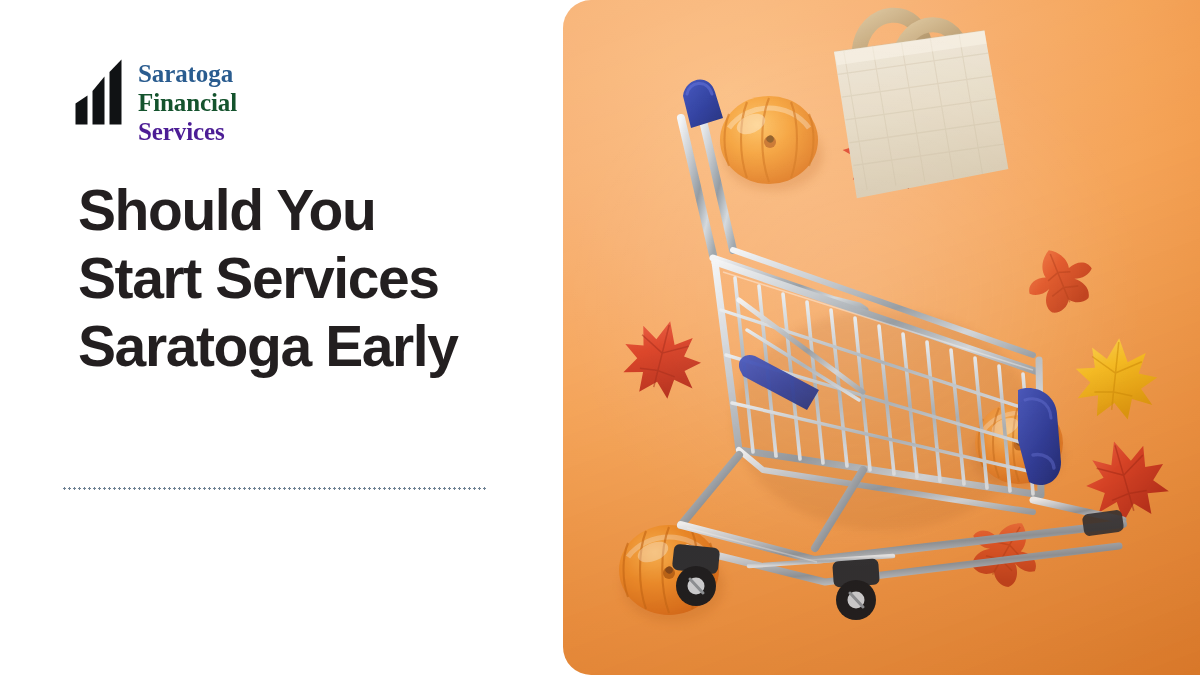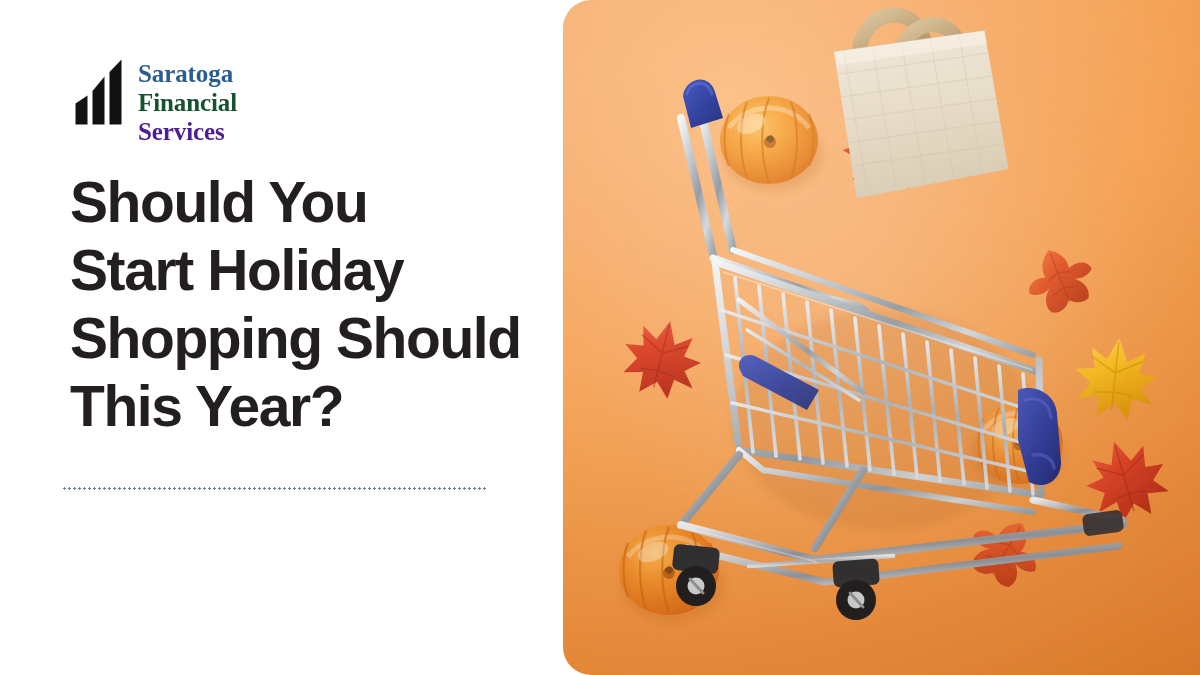--- a/index.html
+++ b/index.html
@@ -27,21 +27,21 @@
   }
 
   .headline{
     position:absolute;left:70px;top:168px;width:500px;
     font-family:"Liberation Sans", sans-serif;
     font-weight:700;
     font-size:57px;
     line-height:68px;
     letter-spacing:-1.4px;
     color:#231f20;
-    margin:0;
+    margin:8px;
   }
   .headline .ln{display:block;}
 
   .divider{
     position:absolute;left:62px;top:487px;width:424px;height:3px;
     background-image:radial-gradient(circle, #6f8294 1.1px, rgba(0,0,0,0) 1.3px);
     background-size:5px 3px;background-repeat:repeat-x;background-position:0 50%;
   }
 
   
@@ -76,23 +76,22 @@
       </svg>
       <span class="logo-words">
         <span style="color:#2a5c8f">Saratoga</span>
         <span style="color:#14532d">Financial</span>
         <span style="color:#4c1d95">Services</span>
       </span>
     </div>
 
     <h1 class="headline">
       <span class="ln">Should You</span>
-      <span class="ln">Start Holiday</span>
-      <span class="ln">Shopping Should</span>
-      <span class="ln">This Year?</span>
+      <span class="ln">Start Services</span>
+      <span class="ln">Saratoga Early</span>
     </h1>
 
     <div class="divider"></div>
   </div>
 
   <div class="photo-panel">
     <svg class="photo-svg" viewBox="0 0 637 675" aria-hidden="true">
       <defs>
         <radialGradient id="pkA" cx="38%" cy="33%" r="72%">
           <stop offset="0%" stop-color="#fdc264"></stop>

